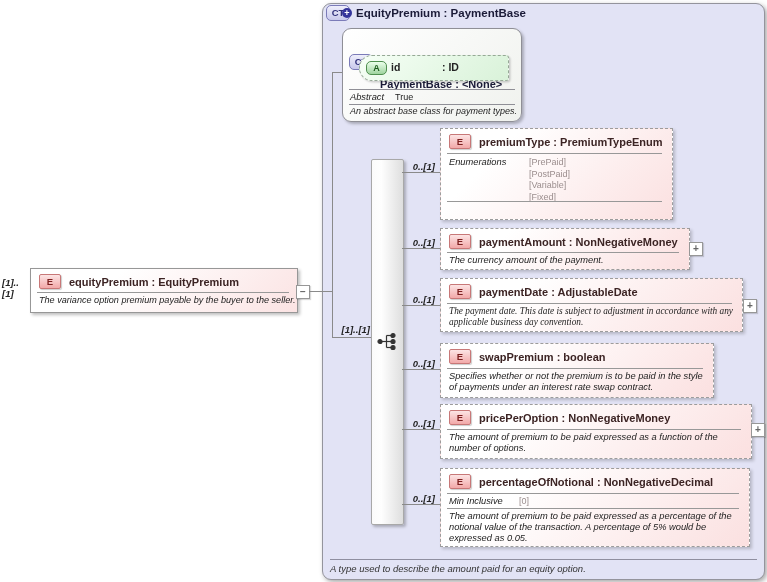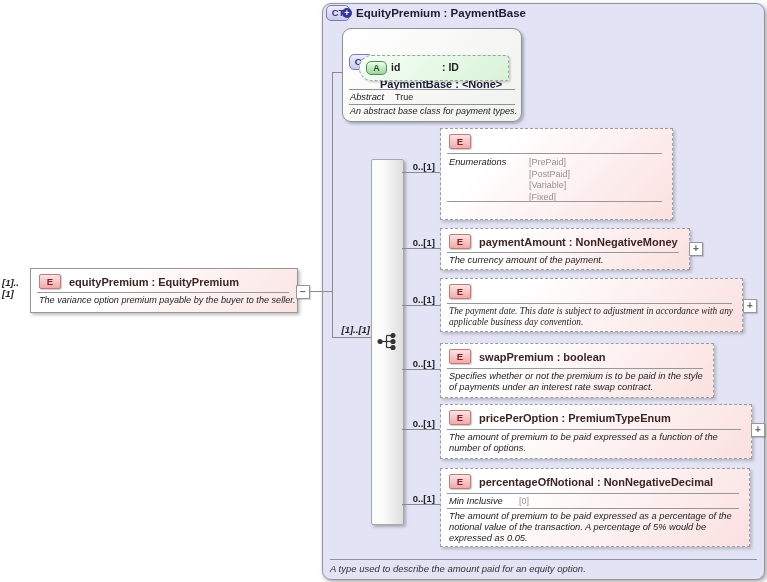--- a/index.html
+++ b/index.html
@@ -94,21 +94,21 @@
     background:linear-gradient(90deg,#fbfbfb,#fefefe 30%,#dedede);
     border:1px solid #a8a8a8;border-radius:2px;
     box-shadow:2px 2px 3px rgba(0,0,0,.25);
   }
   .seq-icon{position:absolute;left:5px;top:172px;}
   .seq-card{left:336px;top:324px;width:34px;font-size:9.5px;font-weight:bold;font-style:italic;color:#222;text-align:right;}
 
   
   .hline{height:0;border-top:1px solid #8a8a8a;}
   .vline{width:0;border-left:1px solid #8a8a8a;}
-  .card-lbl{width:37px;text-align:right;font-size:9.5px;font-weight:bold;color:#222;}
+  .card-lbl{width:37px;text-align:right;font-size:9.5px;font-weight:bold;font-style:italic;color:#222;}
   .pm-box{
     width:12px;height:12px;background:#fff;border:1px solid #979797;
     color:#666;font-size:10px;line-height:11px;text-align:center;font-weight:bold;
     box-shadow:1px 1px 1px rgba(0,0,0,.15);
   }
 </style>
 </head>
 <body>
 
 <div id="canvas">
@@ -180,20 +180,21 @@
   <div class="abs hline" style="left:402px;top:369px;width:38px;"></div>
   <div class="abs card-lbl" style="left:398px;top:358px;">0..[1]</div>
   <div class="abs hline" style="left:402px;top:429px;width:38px;"></div>
   <div class="abs card-lbl" style="left:398px;top:418px;">0..[1]</div>
   <div class="abs hline" style="left:402px;top:504px;width:38px;"></div>
   <div class="abs card-lbl" style="left:398px;top:493px;">0..[1]</div>
 
   <div class="abs el" style="left:440px;top:128px;width:231px;height:90px;">
     <div class="el-header">
       <span class="badge-e">E</span>
+      <span class="el-label">premiumType : PremiumTypeEnum</span>
     </div>
     <div class="el-sep" style="top:24px;"></div>
     <div class="facet-label" style="top:28px;">Enumerations</div>
     <div class="enum-col">
       <div>[PrePaid]</div>
       <div>[PostPaid]</div>
       <div>[Variable]</div>
       <div>[Fixed]</div>
     </div>
     <div class="el-sep" style="top:72px;"></div>
@@ -205,39 +206,40 @@
       <span class="el-label">paymentAmount : NonNegativeMoney</span>
     </div>
     <div class="el-sep" style="top:23px;"></div>
     <div class="el-desc" style="top:26px;white-space:nowrap;">The currency amount of the payment.</div>
   </div>
   <div class="abs pm-box" style="left:689px;top:242px;">+</div>
 
   <div class="abs el" style="left:440px;top:278px;width:301px;height:52px;">
     <div class="el-header">
       <span class="badge-e">E</span>
+      <span class="el-label">paymentDate : AdjustableDate</span>
     </div>
     <div class="el-sep" style="top:24px;"></div>
     <div class="el-desc" style="top:27px;font-family:Liberation Serif, serif;">The payment date. This date is subject to adjustment in accordance with any applicable business day convention.</div>
   </div>
   <div class="abs pm-box" style="left:743px;top:299px;">+</div>
 
   <div class="abs el" style="left:440px;top:343px;width:272px;height:53px;">
     <div class="el-header">
       <span class="badge-e">E</span>
       <span class="el-label">swapPremium : boolean</span>
     </div>
     <div class="el-sep" style="top:24px;"></div>
     <div class="el-desc" style="top:27px;">Specifies whether or not the premium is to be paid in the style of payments under an interest rate swap contract.</div>
   </div>
 
   <div class="abs el" style="left:440px;top:404px;width:310px;height:53px;">
     <div class="el-header">
       <span class="badge-e">E</span>
-      <span class="el-label">pricePerOption : PremiumTypeEnum</span>
+      <span class="el-label">pricePerOption : NonNegativeMoney</span>
     </div>
     <div class="el-sep" style="top:24px;"></div>
     <div class="el-desc" style="top:27px;">The amount of premium to be paid expressed as a function of the number of options.</div>
   </div>
   <div class="abs pm-box" style="left:751px;top:423px;">+</div>
 
   <div class="abs el" style="left:440px;top:468px;width:308px;height:77px;">
     <div class="el-header">
       <span class="badge-e">E</span>
       <span class="el-label">percentageOfNotional : NonNegativeDecimal</span>

